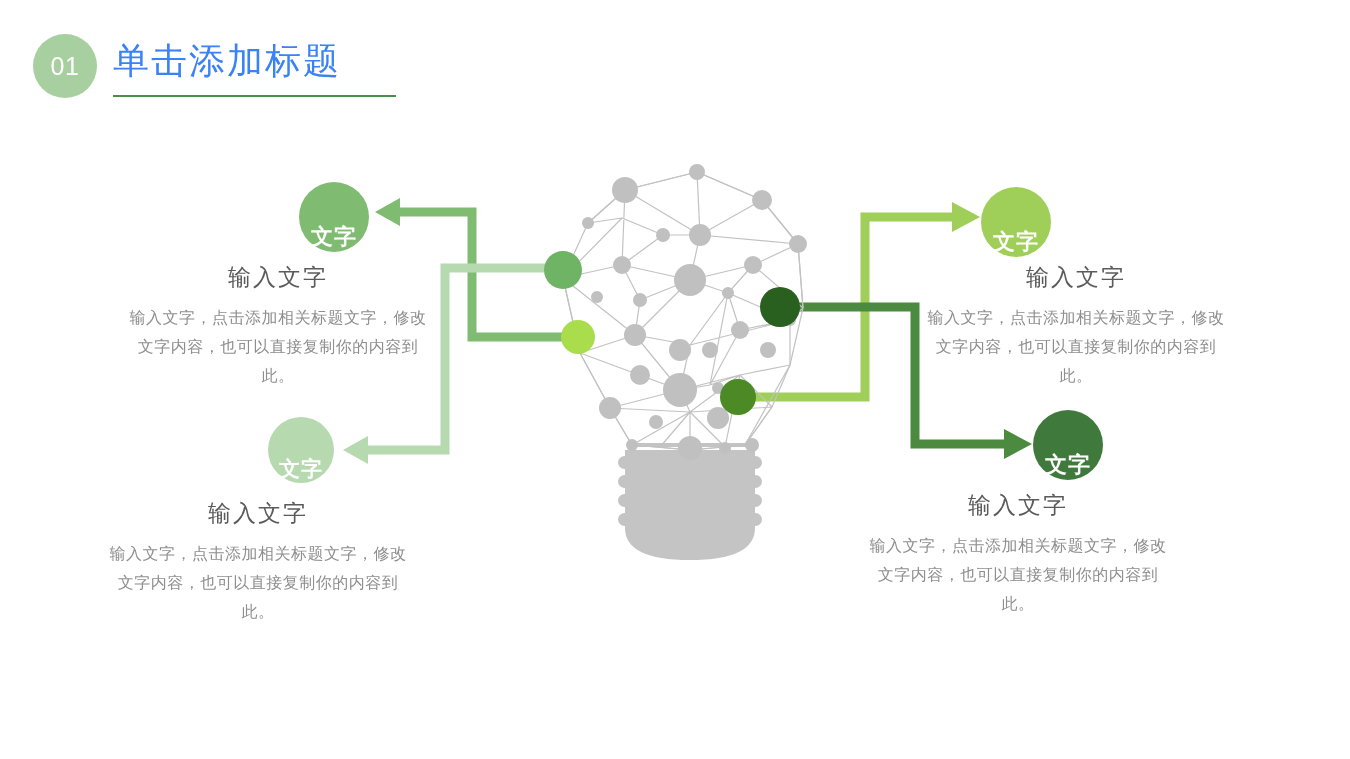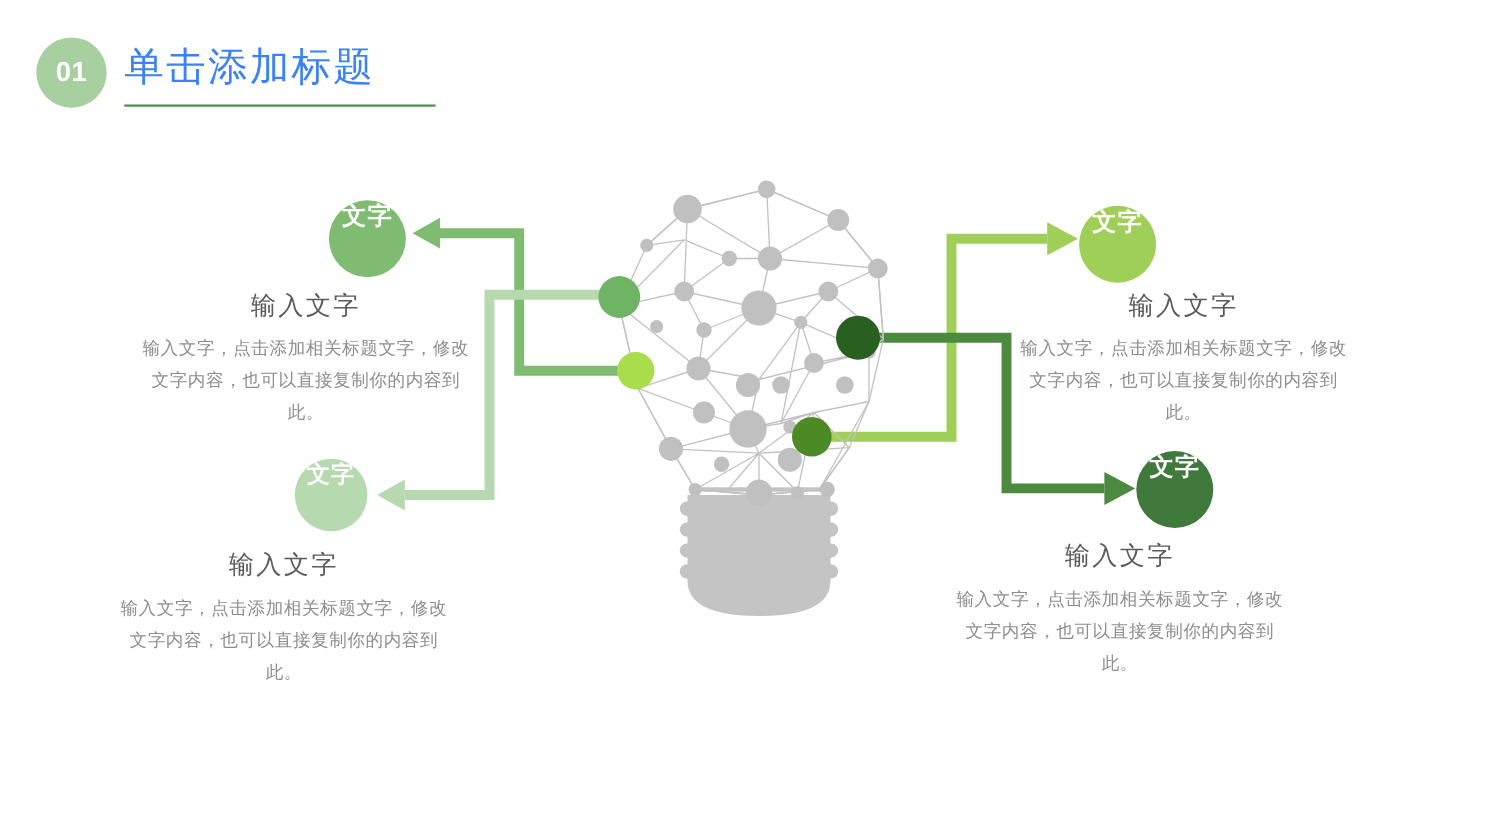--- a/index.html
+++ b/index.html
@@ -37,21 +37,21 @@
     background: #a8cfa0;
     display: flex;
     align-items: center;
     justify-content: center;
   }
   #badge-label {
     color: #ffffff;
     font-size: 25px;
     line-height: 1;
     letter-spacing: 0.5px;
-    font-weight: 700;
+    font-weight: 400;
   }
   #title-wrap {
     position: absolute;
     left: 113px;
     top: 36px;
     width: 600px;
   }
   #page-title {
     font-size: 36px;
     color: #3b82f6;
@@ -86,21 +86,21 @@
     top: 160px;
     width: 300px;
     height: 410px;
   }
 
   
   .node-circle {
     position: absolute;
     border-radius: 50%;
     display: flex;
-    align-items: flex-start;
+    align-items: flex-end;
     justify-content: center;
     color: #ffffff;
     font-weight: 700;
     letter-spacing: 1px;
   }
   #circle-tl {
     left: 299px; top: 182px;
     width: 70px; height: 70px;
     background: #7fbc72;
     font-size: 22px;

